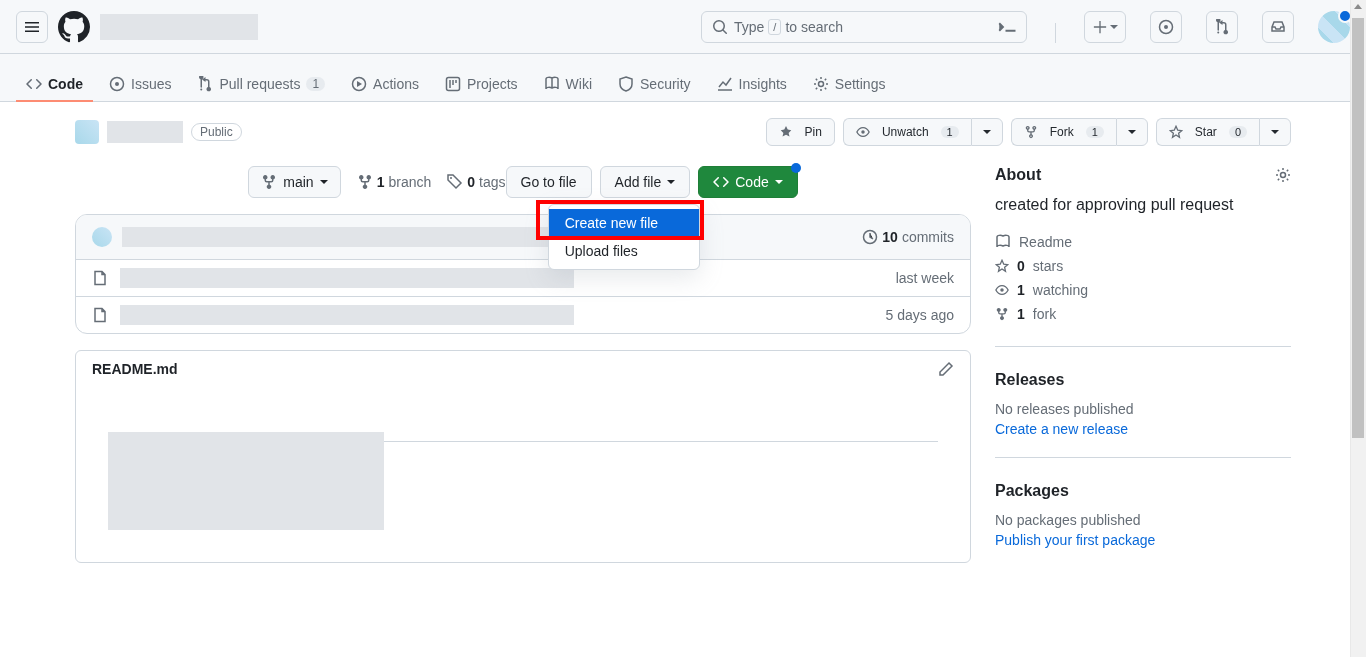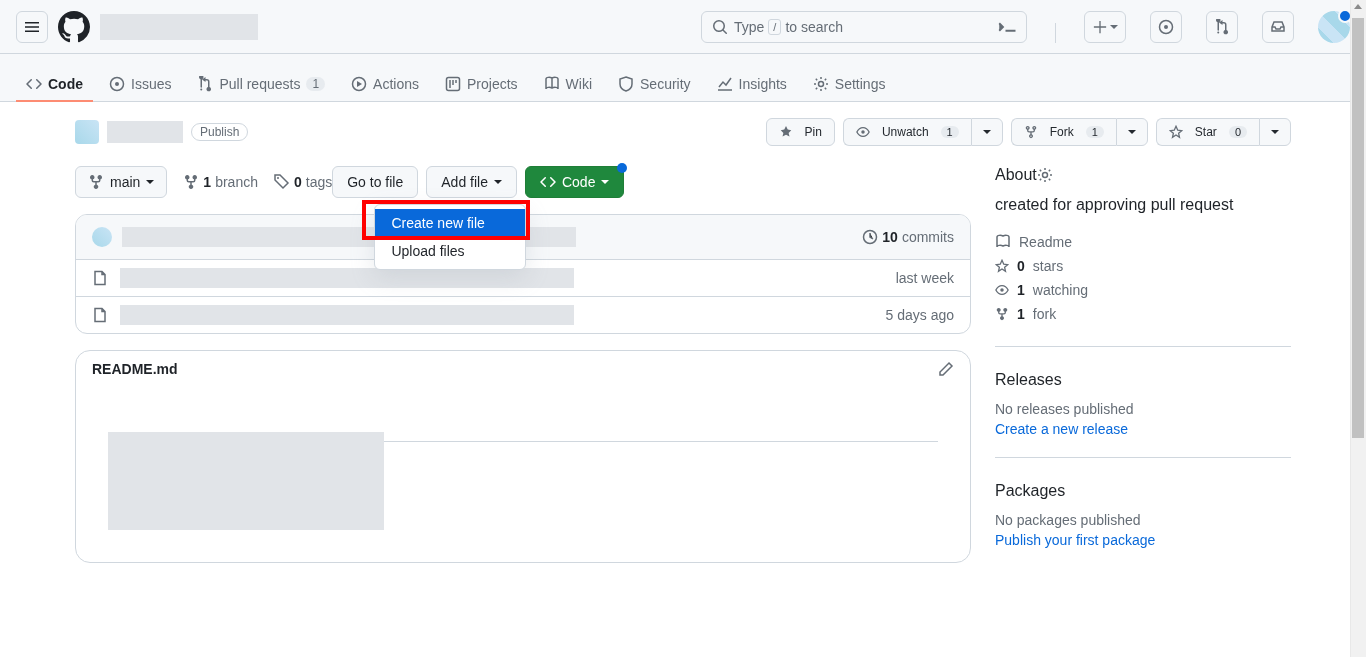--- a/index.html
+++ b/index.html
@@ -146,21 +146,21 @@
       padding: 0 6px;
       font-size: 11px;
     }
     .action-btn-group { display: flex; }
     .action-btn-group .action-btn:first-child { border-radius: 6px 0 0 6px; border-right: 0; }
     .action-btn-group .action-btn:last-child { border-radius: 0 6px 6px 0; width: 32px; padding: 5px 8px; justify-content: center; }
     .main-layout { display: flex; gap: 24px; }
     .main-col { flex: 1; }
     .sidebar-col { width: 296px; }
     .file-nav {
-      display: flex; justify-content: flex-start; align-items: center;
+      display: flex; justify-content: center; align-items: center;
       margin-bottom: 16px;
     }
     .file-nav-left { display: flex; align-items: center; gap: 16px; }
     .branch-btn {
       display: flex; align-items: center; gap: 6px;
       border: 1px solid #d0d7de;
       border-radius: 6px;
       background: #f6f8fa;
       padding: 5px 12px;
       font-size: 14px;
@@ -249,36 +249,36 @@
       padding: 8px 16px;
       border-bottom: 1px solid #d0d7de;
       gap: 12px;
     }
     .file-row:last-child { border-bottom: none; }
     .file-icon { color: #656d76; }
     .file-placeholder { width: 454px; height: 20px; background: #e1e4e8; }
     .file-time { margin-left: auto; color: #656d76; font-size: 14px; }
     .readme-box {
       border: 1px solid #d0d7de;
-      border-radius: 15px;
+      border-radius: 6px;
       margin-top: 16px;
     }
     .readme-header {
       display: flex; justify-content: space-between; align-items: center;
       padding: 10px 16px;
     }
     .readme-title { font-weight: 600; font-size: 14px; }
     .readme-body { padding: 32px; }
     .readme-body hr { border: none; border-top: 1px solid #d0d7de; margin-top: 22px; }
     .readme-placeholder { width: 276px; height: 98px; background: #e1e4e8; margin-top: -10px; }
     .sidebar-section { margin-bottom: 24px; padding-bottom: 20px; border-bottom: 1px solid #d0d7de; }
     .sidebar-section:last-child { border-bottom: none; }
     .sidebar-header {
-      display: flex; align-items: center;
-      font-size: 16px; font-weight: 400;
+      display: flex; justify-content: space-between; align-items: center;
+      font-size: 16px; font-weight: 700;
       margin-bottom: 12px;
     }
     .sidebar-desc { font-size: 16px; margin-bottom: 16px; }
     .sidebar-link {
       display: flex; align-items: center; gap: 8px;
       padding: 4px 0;
       color: #656d76;
       font-size: 14px;
     }
     .sidebar-link strong { color: #1f2328; font-weight: 600; }
@@ -429,21 +429,21 @@
       </svg>
     <span>Settings</span>
   </div>
 </div>
 
 <div class="container">
   <div class="repo-header">
     <div class="repo-title">
       <div class="repo-avatar"></div>
       <div class="repo-name-box"></div>
-      <span class="visibility-badge">Publish</span>
+      <span class="visibility-badge">Public</span>
     </div>
     <div class="repo-actions">
       <div class="action-btn">
         <svg width="14" height="14" viewBox="0 0 16 16">
             <path fill="#656d76" d="M8 1l2 4 4 1-3 3 1 4-4-2-4 2 1-4-3-3 4-1z"></path>
           </svg>
         <span>Pin</span>
       </div>
       <div class="action-btn-group">
         <div class="action-btn">

